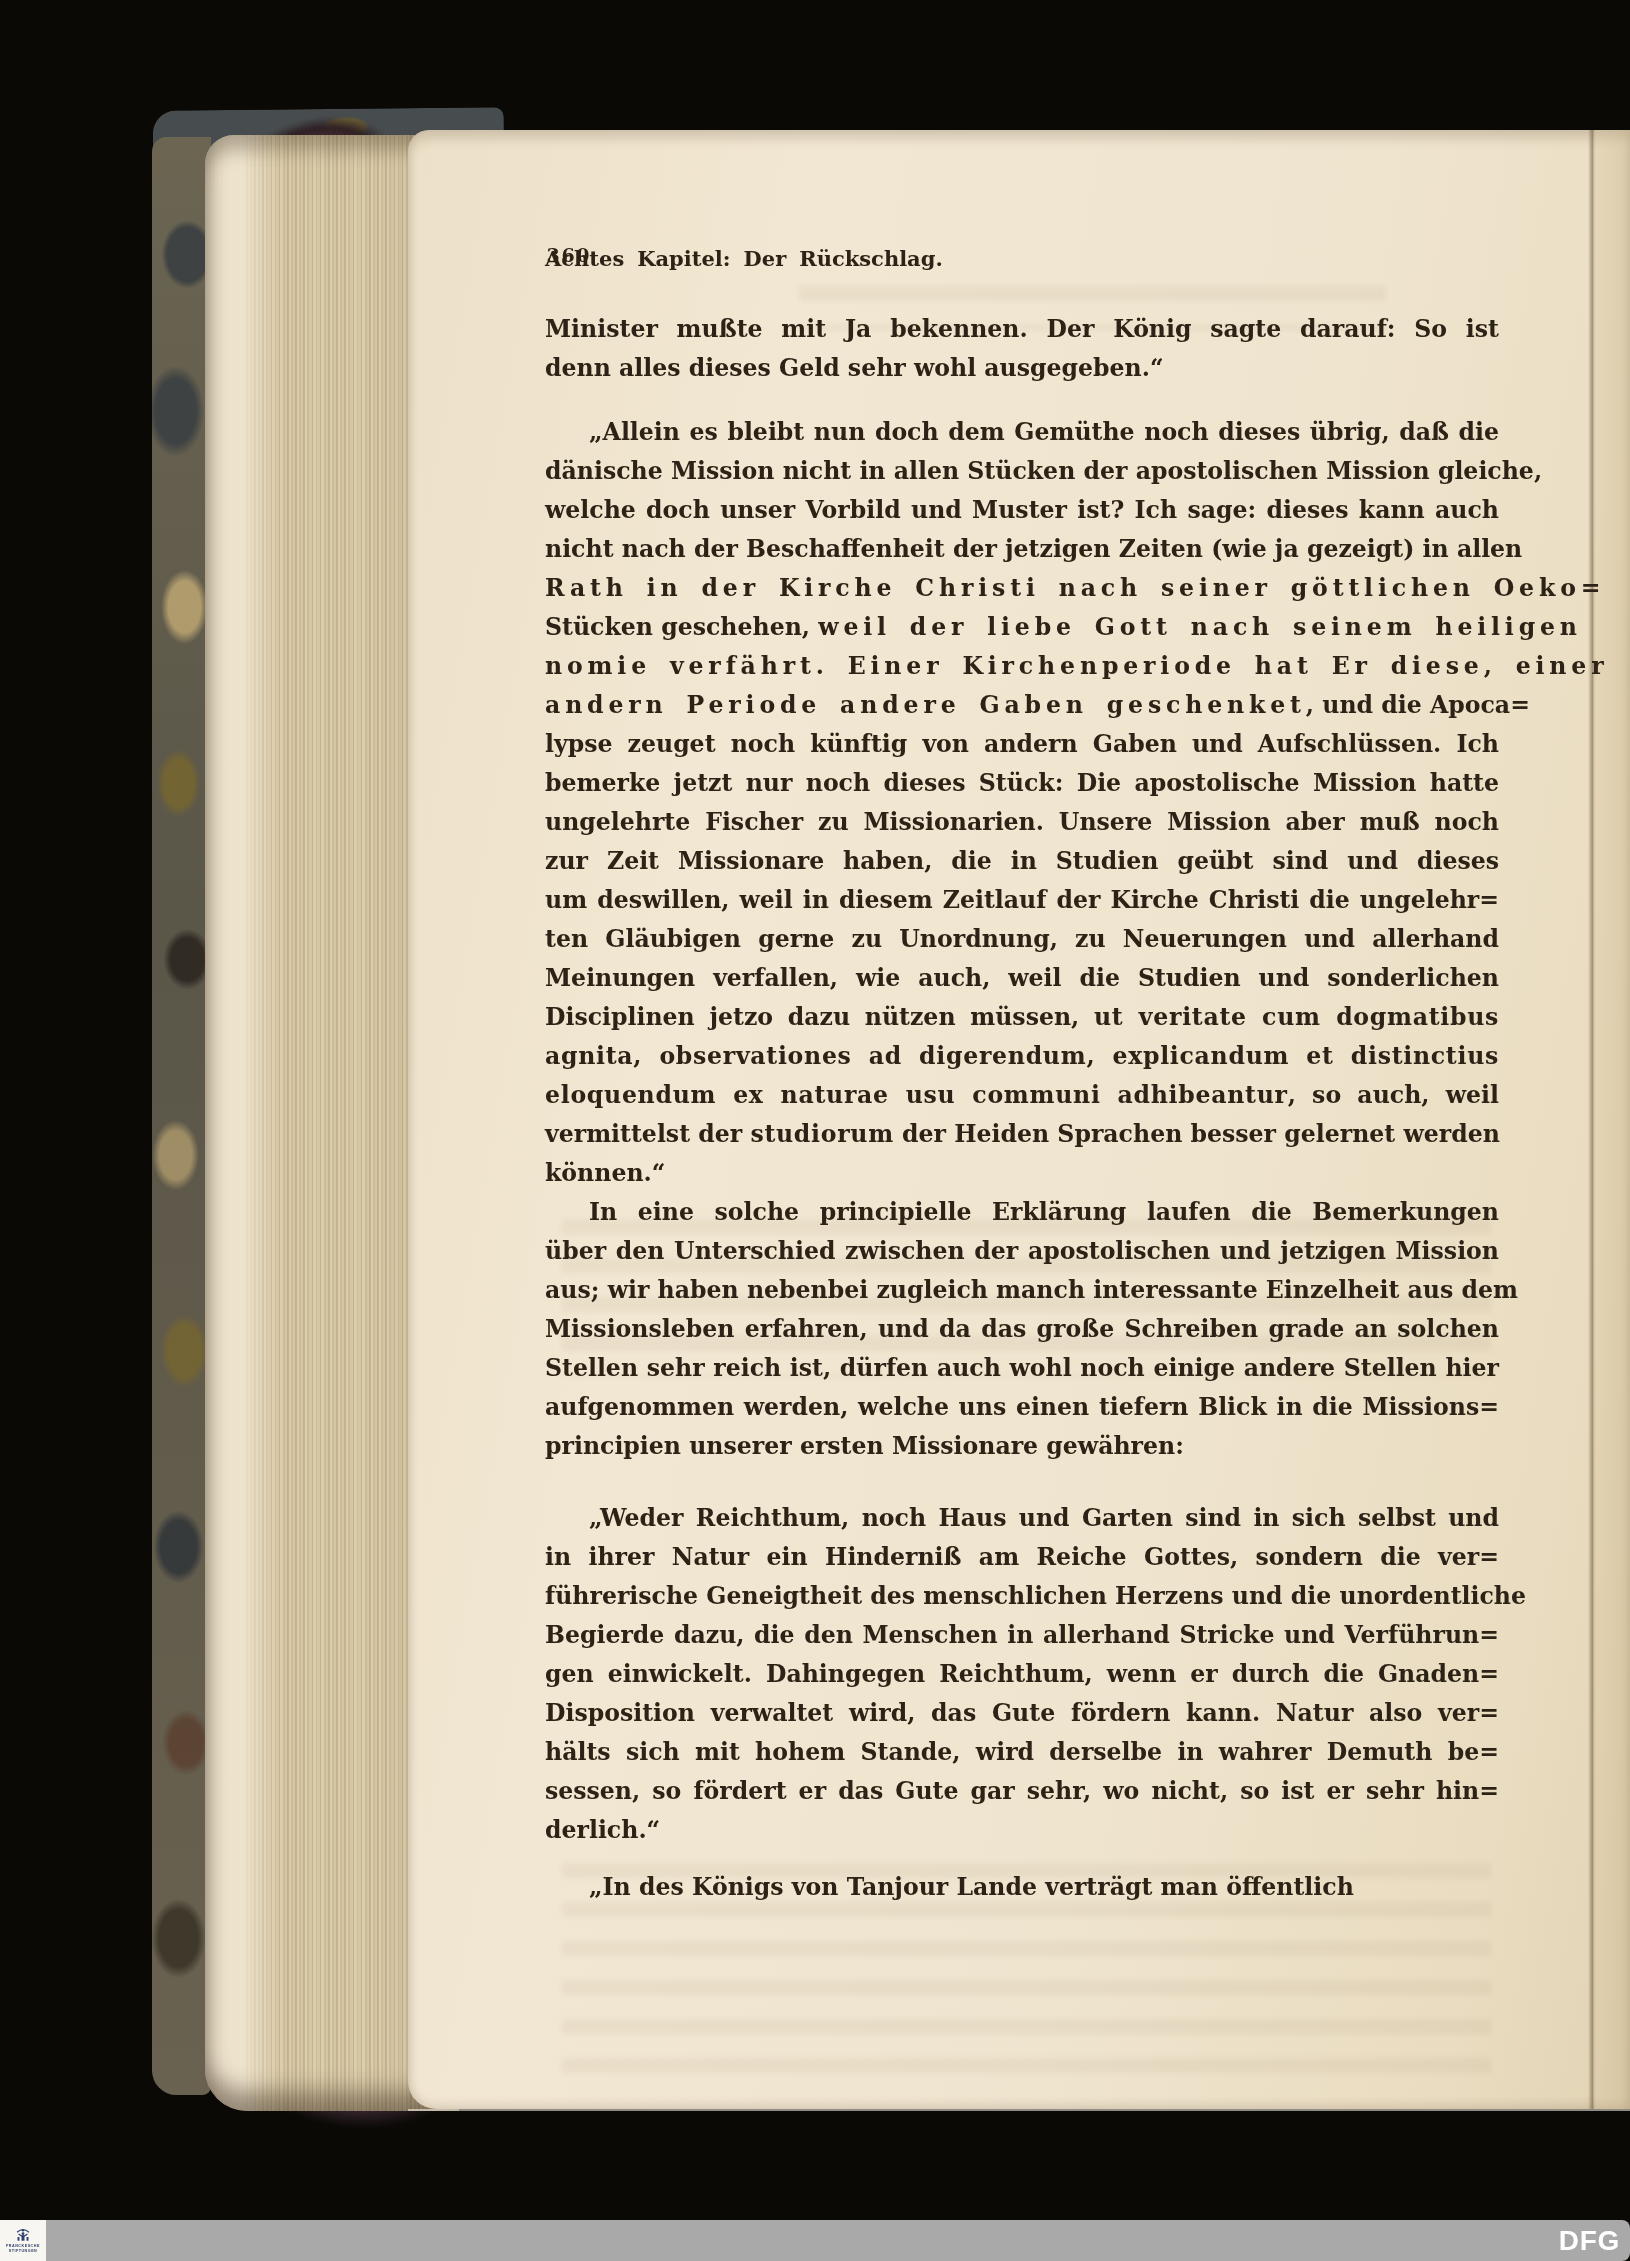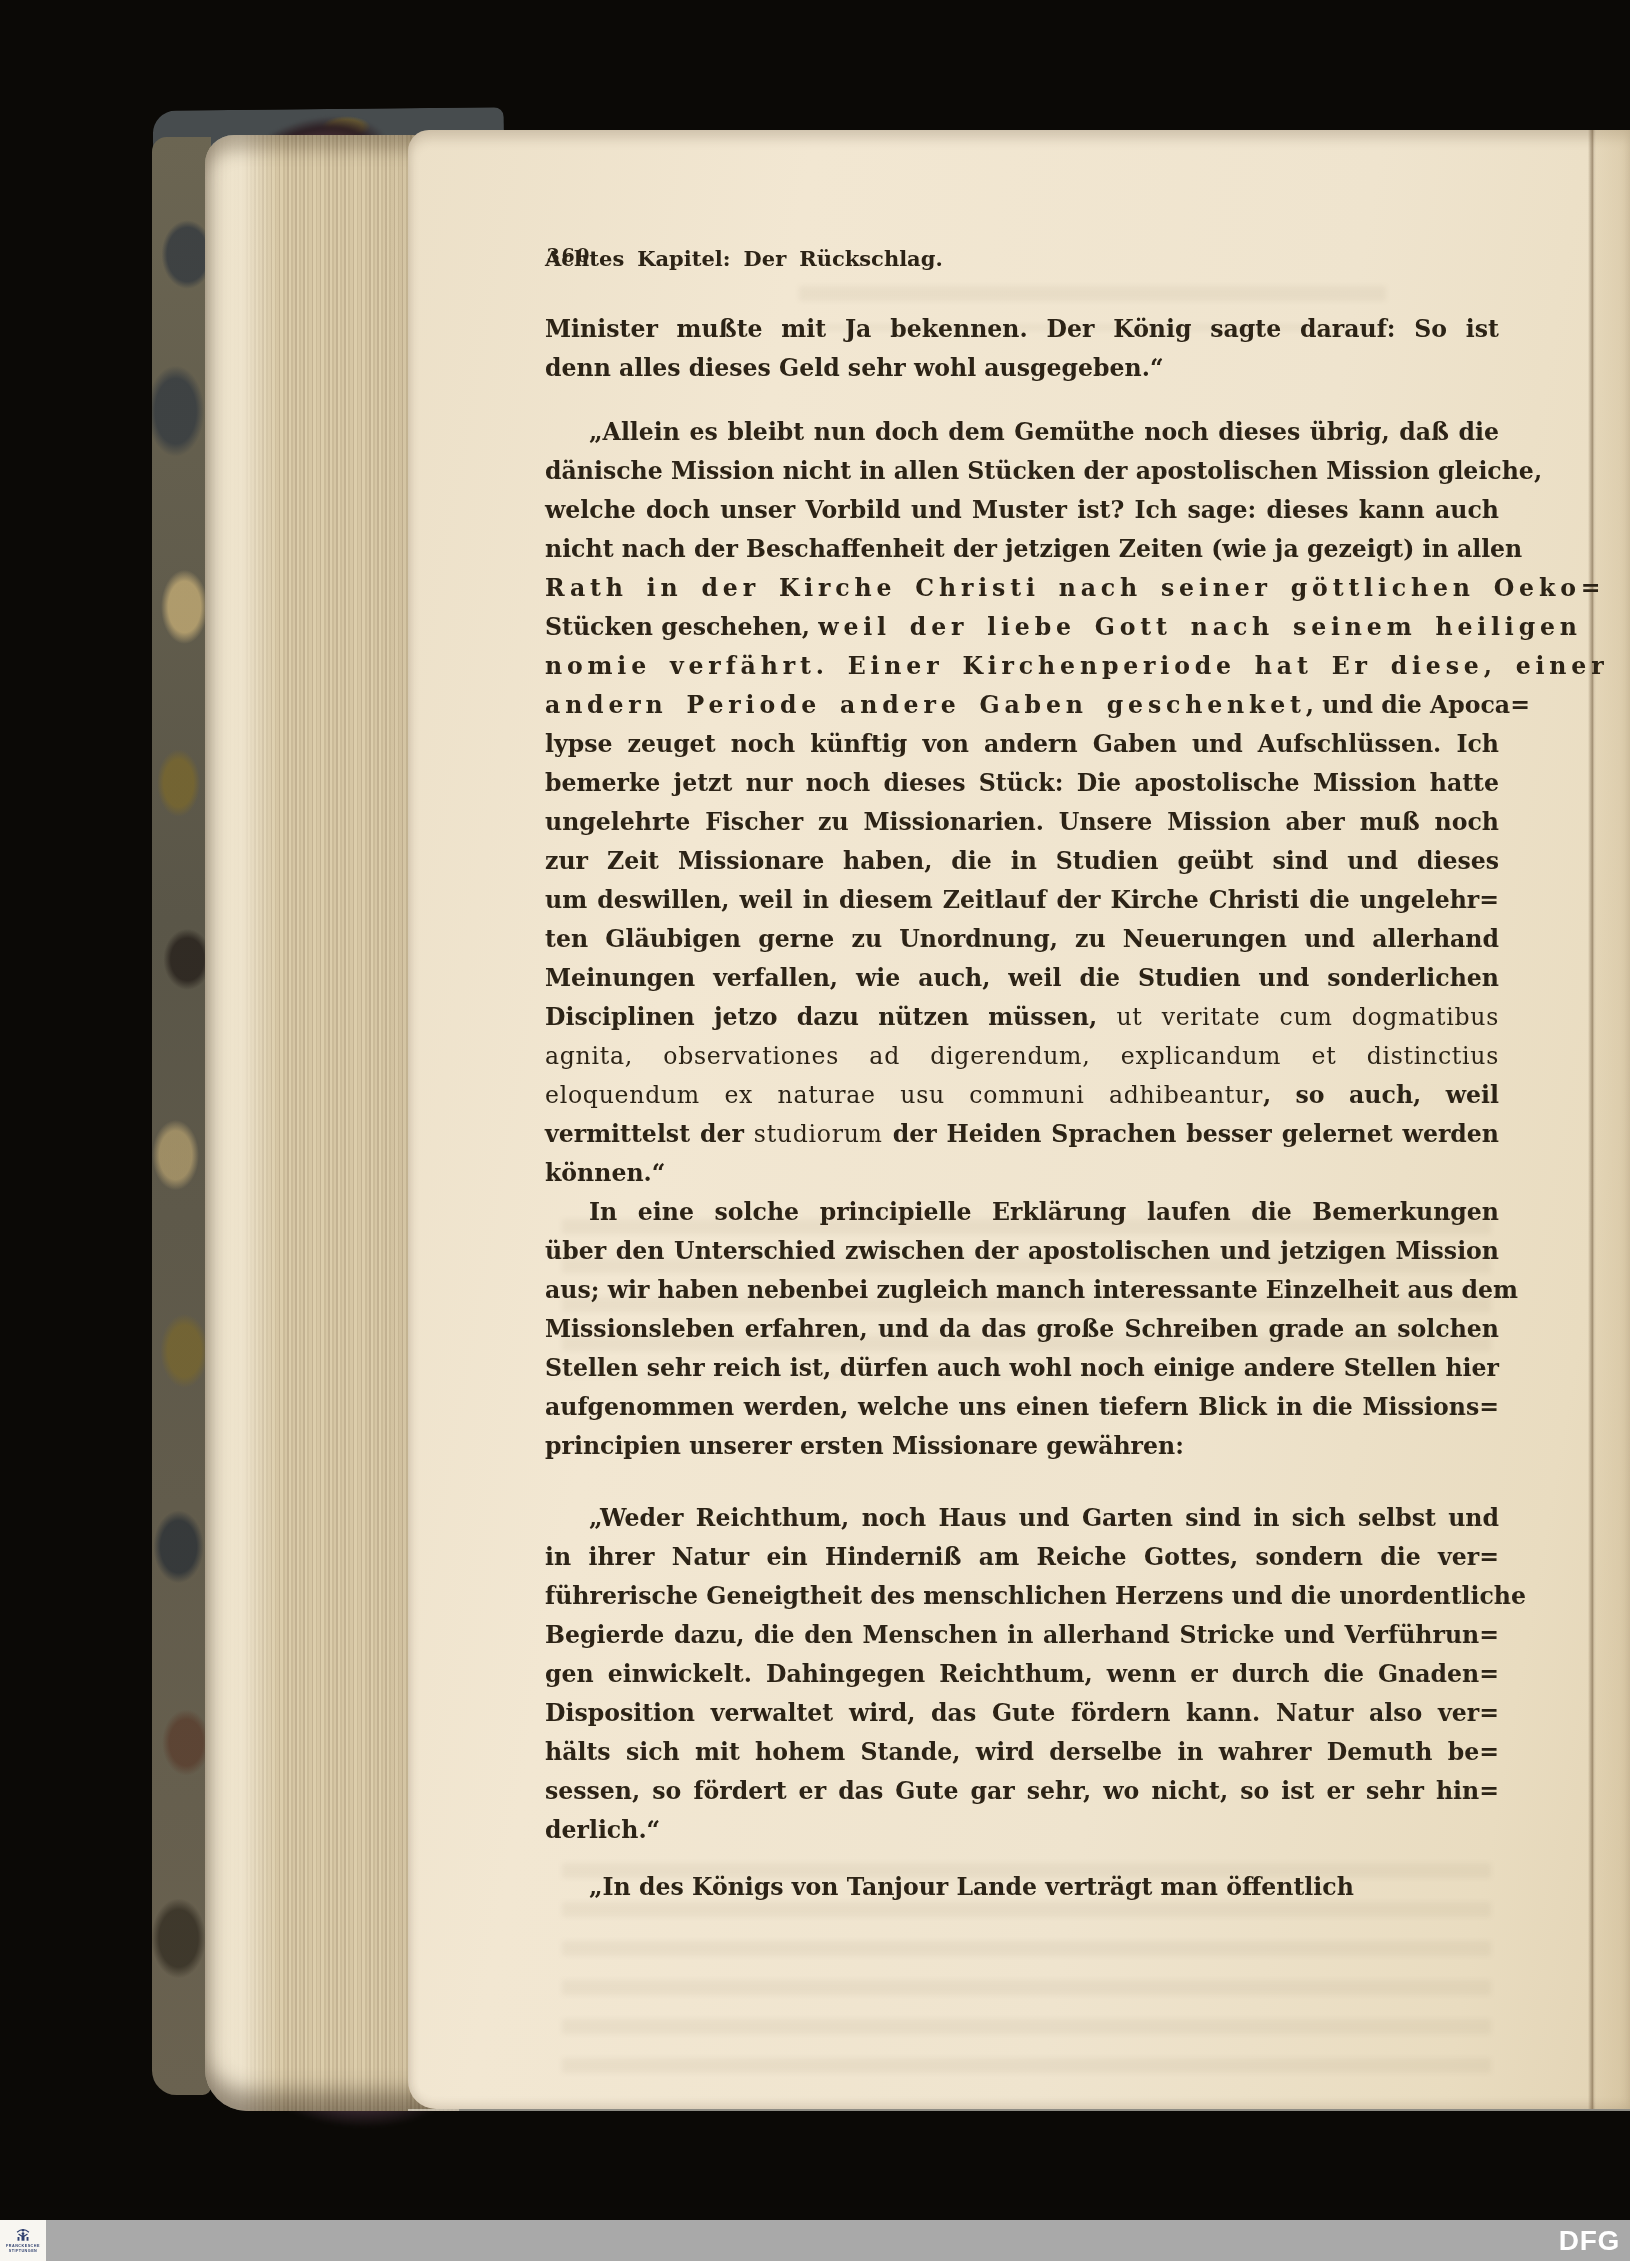--- a/index.html
+++ b/index.html
@@ -64,26 +64,26 @@
   .textblock{position:absolute;left:545px;top:239px;width:954px;color:var(--ink,#2c2316);}
   .pheader{position:relative;height:42px;font-weight:bold;}
   .page-number{position:absolute;left:1.6px;top:4.9px;font-size:19px;letter-spacing:1.6px;}
   .running-title{text-align:left;font-size:21px;word-spacing:5.7px;padding-top:6.5px;}
   .para{margin:0;}
   .para .line{font-size:23.6px;line-height:39px;height:39px;font-weight:bold;
     text-align:justify;text-align-last:justify;white-space:nowrap;overflow:visible;}
   .para .line.end{text-align-last:left;white-space:normal;}
   .para.indent .line:first-child{text-indent:44px;}
   .line .sp{letter-spacing:.205em;word-spacing:.25em;}
-  .line .la{font-weight:normal;letter-spacing:.03em;}
+  .line .la{font-weight:bold;letter-spacing:.03em;}
   .m-p1{margin-top:29px;} .m-p2{margin-top:25px;} .m-p3{}
   .m-p4{margin-top:33px;} .m-p5{margin-top:18px;}
   
   .footer-bar{position:absolute;left:0;top:2220px;width:1630px;height:41px;
-    background:var(--footer_bar,#a9a9a9);}
+    background:var(--footer_bar,#a9a9a9);border-radius:8px;}
   .dfg-logo{position:absolute;right:9.8px;top:50%;transform:translateY(-50%);
     color:var(--dfg_white,#fff);font-family:"Liberation Sans",sans-serif;
     font-weight:bold;font-size:28px;letter-spacing:0.8px;}
   .library-box{position:absolute;left:0;top:2220px;width:46px;height:41px;
     background:#f8f6f1;display:flex;flex-direction:column;align-items:center;
     justify-content:center;gap:0.8px;}
   .library-box .ltext{font-family:"Liberation Sans",sans-serif;font-weight:bold;
     font-size:3.7px;line-height:4.4px;letter-spacing:0.5px;color:var(--logo_navy,#2e3f6e);}
 </style>
 </head>

